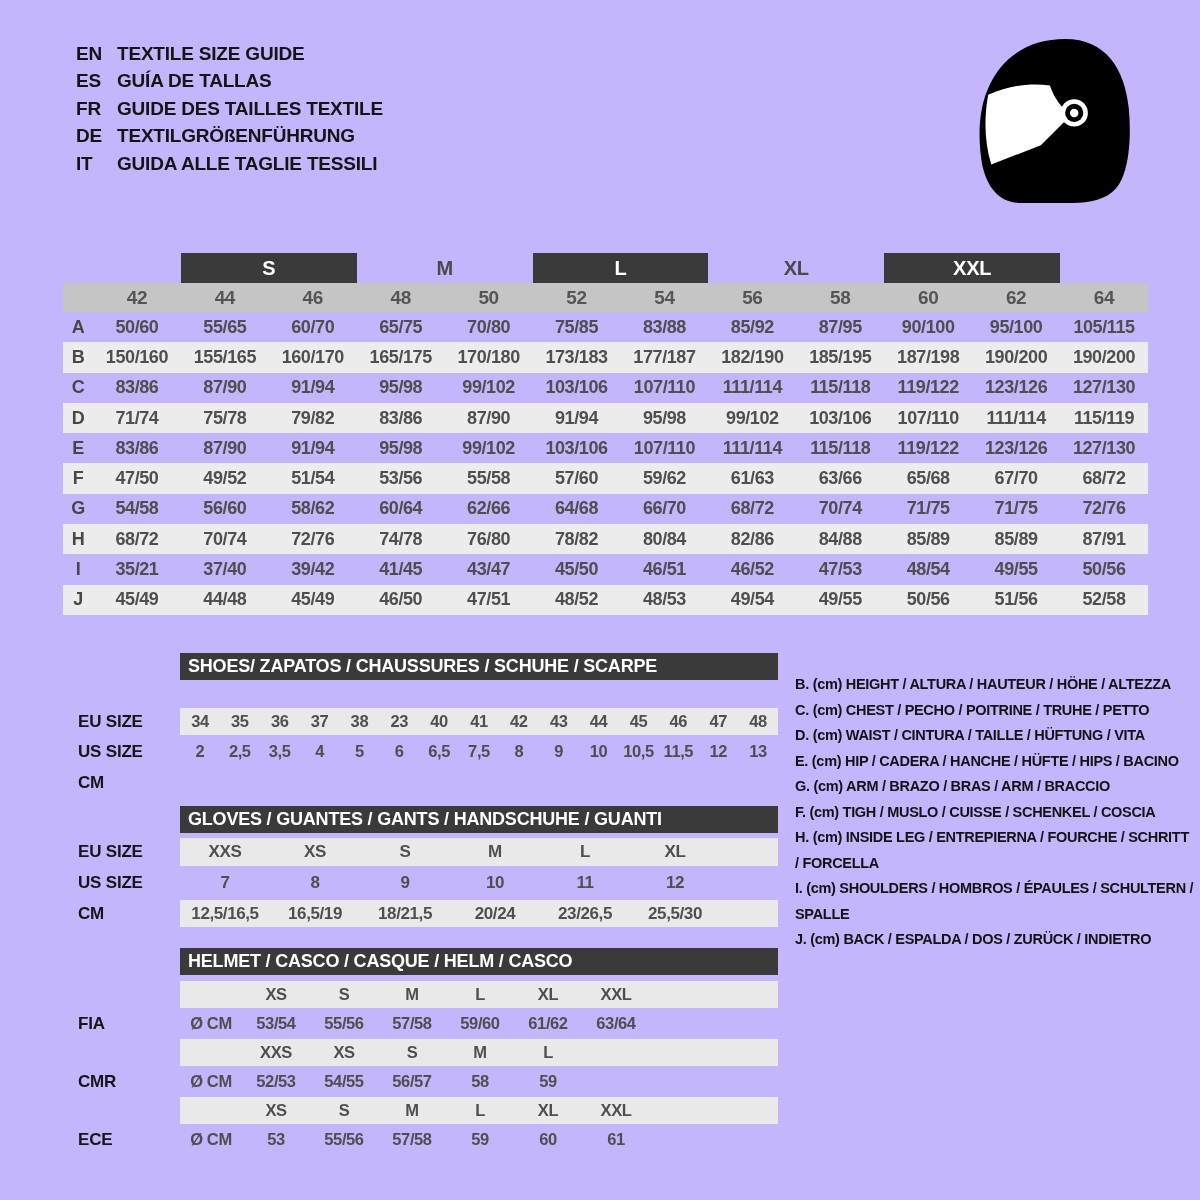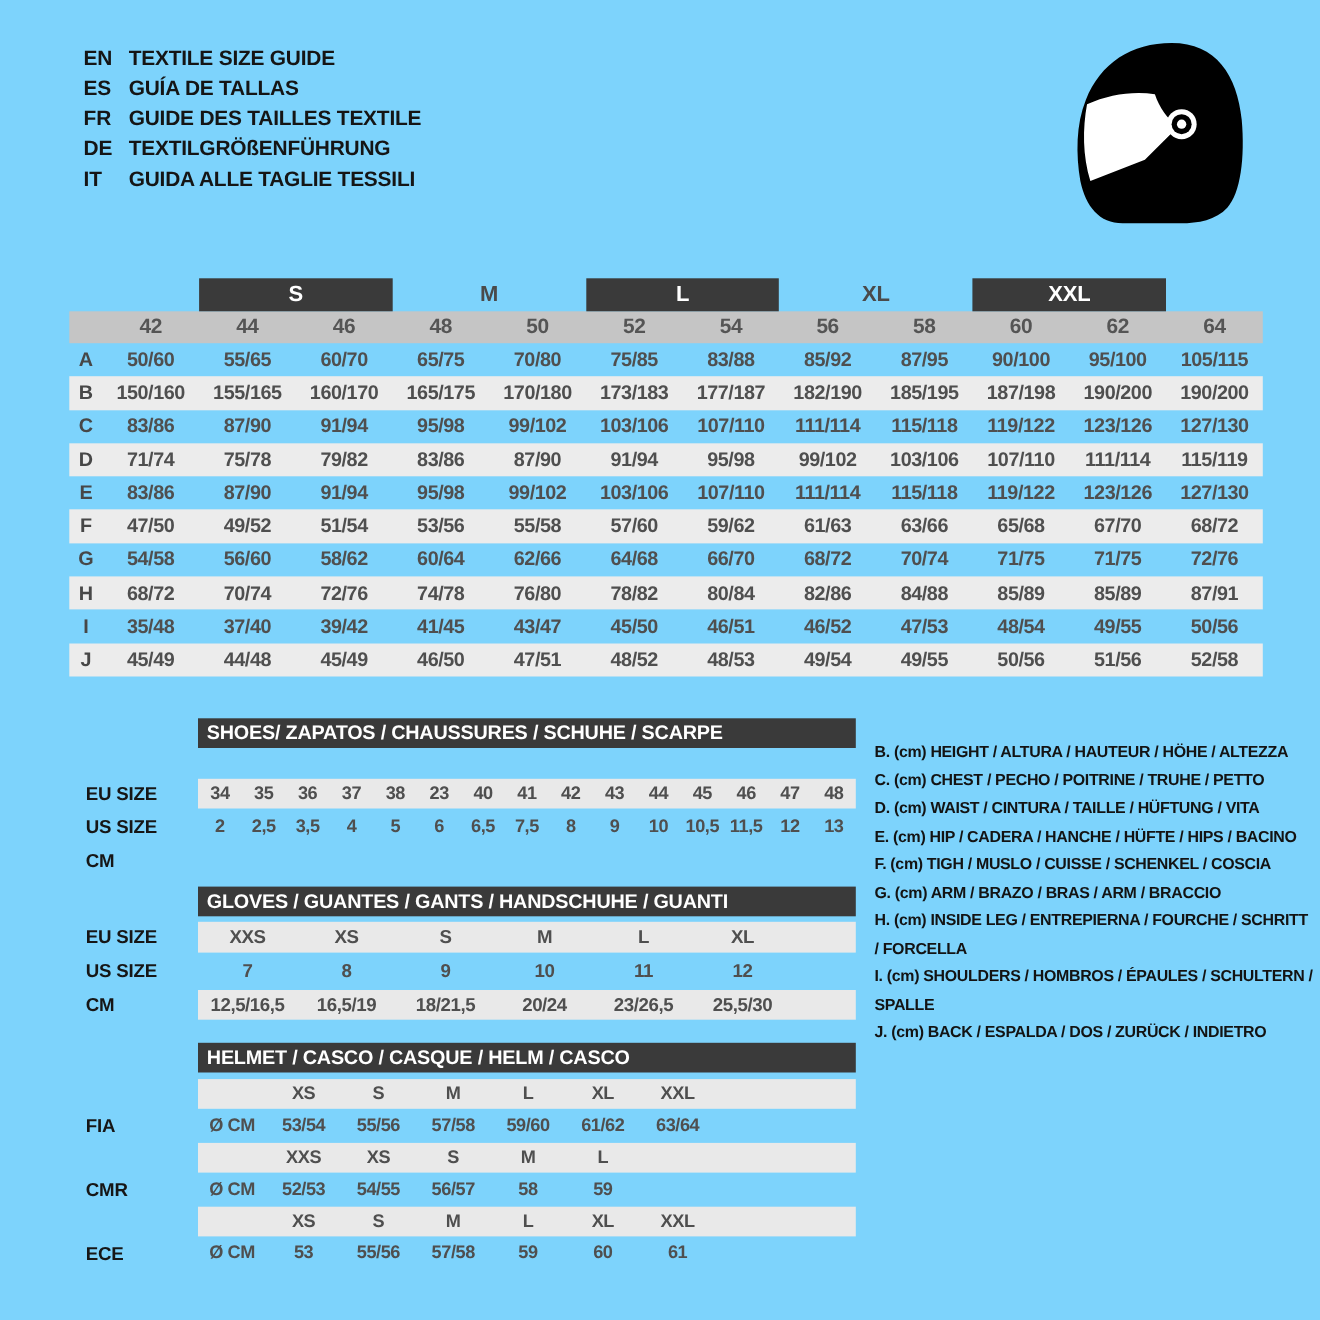--- a/index.html
+++ b/index.html
@@ -1,16 +1,16 @@
 <!DOCTYPE html>
 <html><head>
 <meta charset="utf-8">
 <style>
   html,body{margin:0;padding:0;background:#fff;}
-  .page{position:relative;width:1200px;height:1200px;background:#7dd3fc;overflow:hidden;
+  .page{position:relative;width:1200px;height:1200px;background:#c4b5fd;overflow:hidden;
         font-family:"Liberation Sans",sans-serif;}
 
   
   .langs{position:absolute;left:76px;top:40px;}
   .lang-row{display:flex;height:27.5px;align-items:center;font-weight:700;font-size:19px;
             color:#151515;letter-spacing:-0.2px;}
   .lang-code{width:41px;}
 
   
   .helmet-svg{position:absolute;left:976px;top:36px;width:162px;height:172px;}
@@ -242,21 +242,21 @@
         <div class="t-cell">78/82</div>
         <div class="t-cell">80/84</div>
         <div class="t-cell">82/86</div>
         <div class="t-cell">84/88</div>
         <div class="t-cell">85/89</div>
         <div class="t-cell">85/89</div>
         <div class="t-cell">87/91</div>
       </div>
       <div class="t-row t-datarow">
         <div class="t-cell t-letter">I</div>
-        <div class="t-cell">35/48</div>
+        <div class="t-cell">35/21</div>
         <div class="t-cell">37/40</div>
         <div class="t-cell">39/42</div>
         <div class="t-cell">41/45</div>
         <div class="t-cell">43/47</div>
         <div class="t-cell">45/50</div>
         <div class="t-cell">46/51</div>
         <div class="t-cell">46/52</div>
         <div class="t-cell">47/53</div>
         <div class="t-cell">48/54</div>
         <div class="t-cell">49/55</div>
@@ -435,20 +435,20 @@
           <div class="h-cell">61</div>
         </div>
       </div>
     </div>
 
   <div class="legend">
       <div class="lg-line"><span class="lg-key">B. </span><span class="lg-unit">(cm) </span><span class="lg-text">HEIGHT / ALTURA / HAUTEUR / HÖHE / ALTEZZA</span></div>
       <div class="lg-line"><span class="lg-key">C. </span><span class="lg-unit">(cm) </span><span class="lg-text">CHEST / PECHO / POITRINE / TRUHE / PETTO</span></div>
       <div class="lg-line"><span class="lg-key">D. </span><span class="lg-unit">(cm) </span><span class="lg-text">WAIST / CINTURA / TAILLE / HÜFTUNG / VITA</span></div>
       <div class="lg-line"><span class="lg-key">E. </span><span class="lg-unit">(cm) </span><span class="lg-text">HIP / CADERA / HANCHE / HÜFTE / HIPS / BACINO</span></div>
+      <div class="lg-line"><span class="lg-key">G. </span><span class="lg-unit">(cm) </span><span class="lg-text">ARM / BRAZO / BRAS / ARM / BRACCIO</span></div>
       <div class="lg-line"><span class="lg-key">F. </span><span class="lg-unit">(cm) </span><span class="lg-text">TIGH / MUSLO / CUISSE / SCHENKEL / COSCIA</span></div>
-      <div class="lg-line"><span class="lg-key">G. </span><span class="lg-unit">(cm) </span><span class="lg-text">ARM / BRAZO / BRAS / ARM / BRACCIO</span></div>
       <div class="lg-line"><span class="lg-key">H. </span><span class="lg-unit">(cm) </span><span class="lg-text">INSIDE LEG / ENTREPIERNA / FOURCHE / SCHRITT / FORCELLA</span></div>
       <div class="lg-line"><span class="lg-key">I. </span><span class="lg-unit">(cm) </span><span class="lg-text">SHOULDERS / HOMBROS / ÉPAULES / SCHULTERN / SPALLE</span></div>
       <div class="lg-line"><span class="lg-key">J. </span><span class="lg-unit">(cm) </span><span class="lg-text">BACK / ESPALDA / DOS / ZURÜCK / INDIETRO</span></div>
     </div>
 
 </div>
 
 </body></html>

